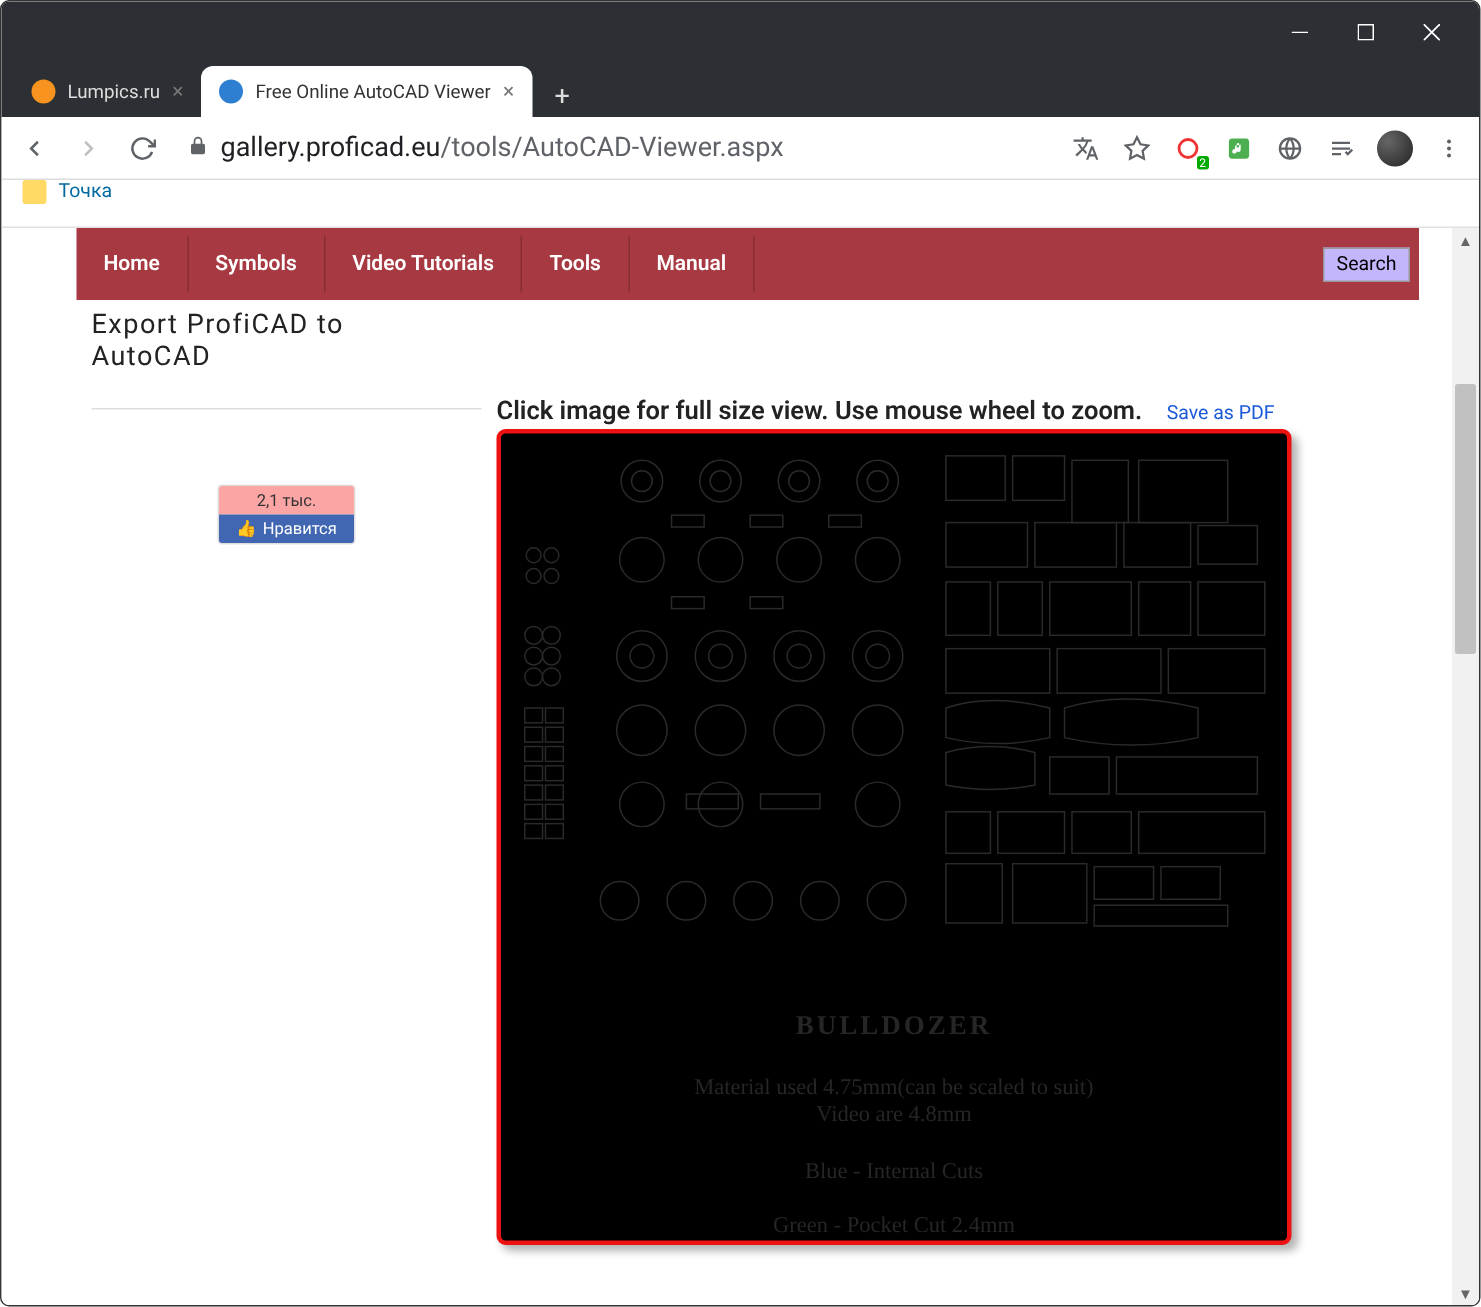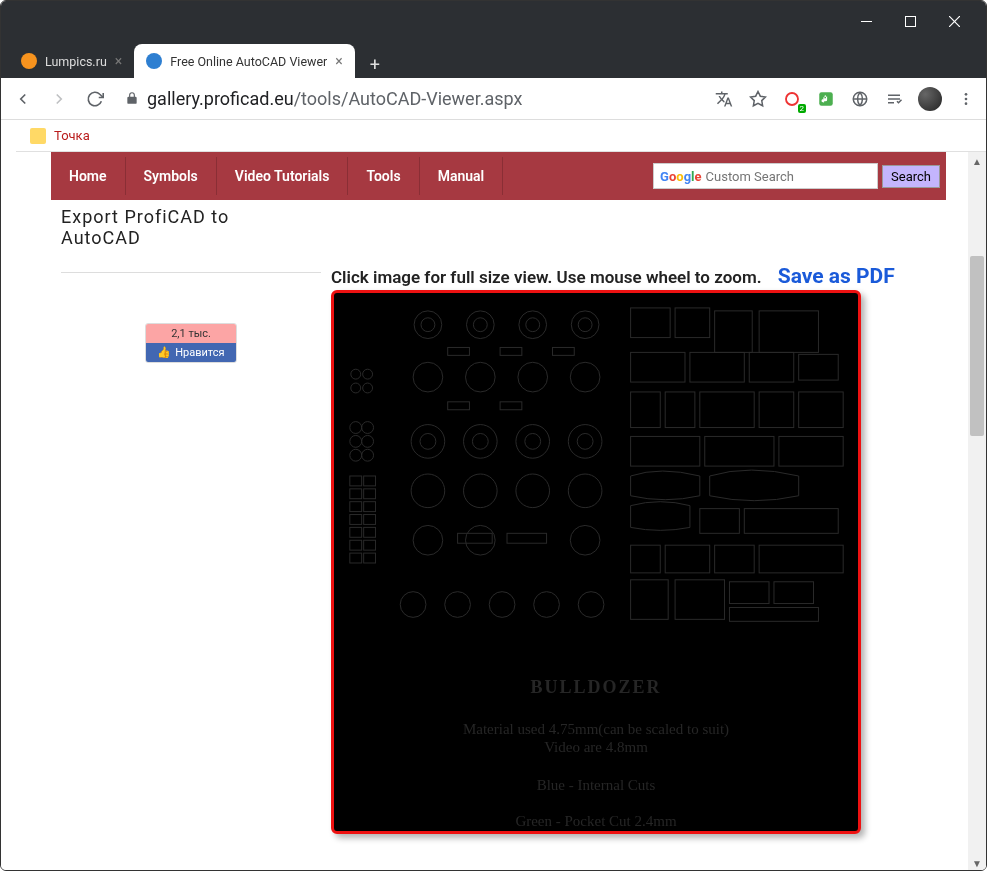--- a/index.html
+++ b/index.html
@@ -22,21 +22,21 @@
 .navbtn { color:#555; display:flex; align-items:center; justify-content:center; width:24px; height:24px; }
 .urlbar { flex:1; display:flex; align-items:center; gap:8px; color:#555; font-size:18px; padding:0 6px; }
 .urlbar .lock { color:#666; }
 .urlbar .host { color:#202124; }
 .urlbar .path { color:#5f6368; }
 .toolbar-icons { display:flex; align-items:center; gap:14px; }
 .tool-icon { width:20px; height:20px; display:flex; align-items:center; justify-content:center; color:#555; position:relative; }
 .ext-badge { position:absolute; bottom:-4px; right:-4px; font-size:8px; background:#0a0; color:#fff; padding:0 2px; border-radius:2px; }
 .avatar { width:24px; height:24px; border-radius:50%; background: radial-gradient(circle at 30% 30%, #666, #222); }
 
-.bookmarks { background:#fff; height:32px; display:flex; align-items:center; padding:0 14px; gap:8px; font-size:13px; color:#b91c1c; border-bottom:1px solid #e0e0e0;margin-left:15px; }
+.bookmarks { background:#fff; height:32px; display:flex; padding:0 14px; gap:8px; font-size:13px; color:#0369a1; border-bottom:1px solid #e0e0e0; }
 .bk-icon { width:16px; height:16px; background:#ffd966; border-radius:2px; }
 
 
 .page { position:relative; height: calc(871px - 41px - 36px - 42px - 32px); overflow:hidden; background:#fff; }
 .page-scroll { position:absolute; right:0; top:0; width:18px; height:100%; background:#f1f1f1; }
 .scroll-thumb { position:absolute; right:2px; top:104px; width:14px; height:180px; background:#c1c1c1; border-radius:2px; }
 .scroll-arrow { position:absolute; right:0; width:18px; height:18px; display:flex; align-items:center; justify-content:center; color:#666; font-size:10px; }
 .scroll-arrow.up { top:0; }
 .scroll-arrow.down { bottom:0; }
 
@@ -57,21 +57,21 @@
 .sitebody { display:flex; }
 .leftcol { width:280px; padding:6px 10px; }
 .lc-heading { font-family: "Arial Black", sans-serif; letter-spacing:1px; font-size:18px; color:#222; text-transform:none; border-bottom:1px solid #ddd; padding-bottom:24px; margin-bottom:50px; }
 .fb-like { width:92px; margin: 0 auto; border:1px solid #ddd; border-radius:3px; overflow:hidden; text-align:center; }
 .fb-count { font-size:11px; padding:3px 0; color:#333; background:#fca5a5; }
 .fb-btn { background:#4267B2; color:#fff; font-size:11px; padding:3px 6px; display:flex; align-items:center; justify-content:center; gap:4px; }
 .fb-thumb { font-size:11px; }
 
 .rightcol { flex:1; padding-top:64px; }
 .instr { font-size:17px; color:#222; font-weight:600; margin-bottom:2px; display:flex; align-items:baseline; gap:6px; }
-.savepdf { color:#1a5ad9; font-size:21px; font-weight:700; }
+.savepdf { color:#1a5ad9; font-size:13px; font-weight:400; }
 
 .cadframe { border:3px solid #e11; border-radius:6px; background:#000; width:530px; height:544px; position:relative; overflow:hidden; box-shadow: 4px 4px 6px rgba(0,0,0,.3); }
 .cad-svg { width:100%; height:100%; }
 .cad-text { position:absolute; left:0; right:0; text-align:center; color:#262626; font-family: "Times New Roman", serif; }
 .cad-title { top:384px; font-size:18px; font-weight:bold; letter-spacing:2px; }
 .cad-l1 { top:428px; font-size:15px; }
 .cad-l2 { top:446px; font-size:15px; }
 .cad-l3 { top:484px; font-size:15px; }
 .cad-l4 { top:502px; font-size:15px; }
 .cad-l5 { top:520px; font-size:15px; }
@@ -190,24 +190,20 @@
 
 <div class="page">
   <div class="site">
     <div class="sitemenu">
       <div class="menuitem">Home</div>
       <div class="menuitem">Symbols</div>
       <div class="menuitem">Video Tutorials</div>
       <div class="menuitem">Tools</div>
       <div class="menuitem">Manual</div>
       <div class="searchwrap">
-        <div class="searchbox">
-          <span><span class="g1">G</span><span class="g2">o</span><span class="g3">o</span><span class="g4">g</span><span class="g5">l</span><span class="g6">e</span></span>
-          <input placeholder="Custom Search" style="">
-        </div>
         <button class="searchbtn">Search</button>
       </div>
     </div>
 
     <div class="sitebody">
       <div class="leftcol">
         <div class="lc-heading">
           <div>Export ProfiCAD to</div>
           <div>AutoCAD</div>
         </div>

